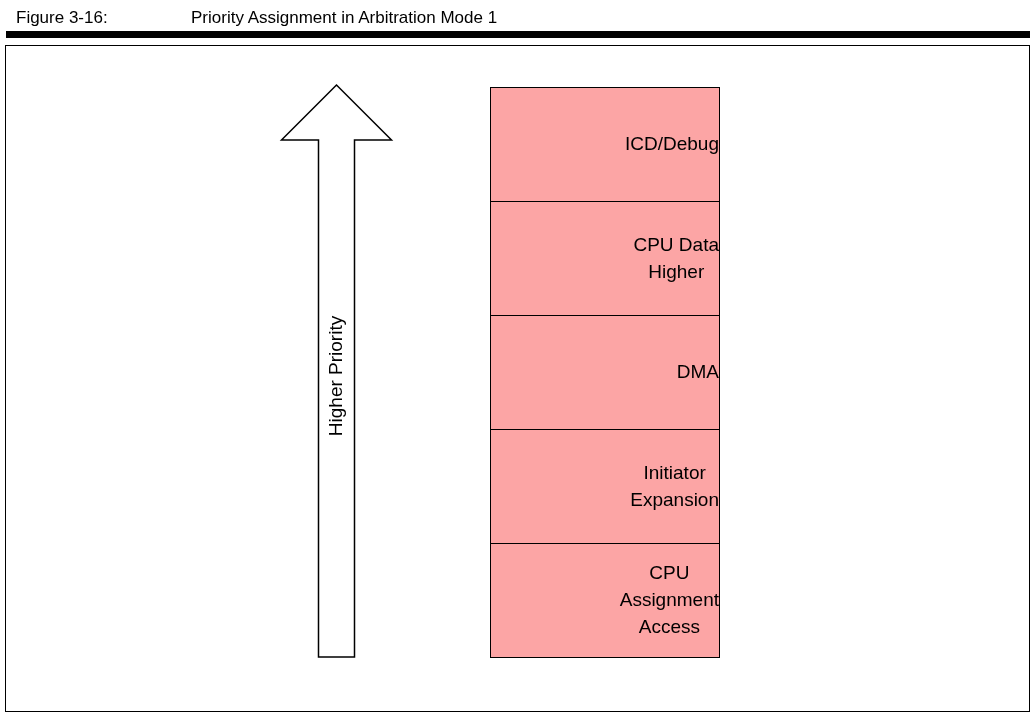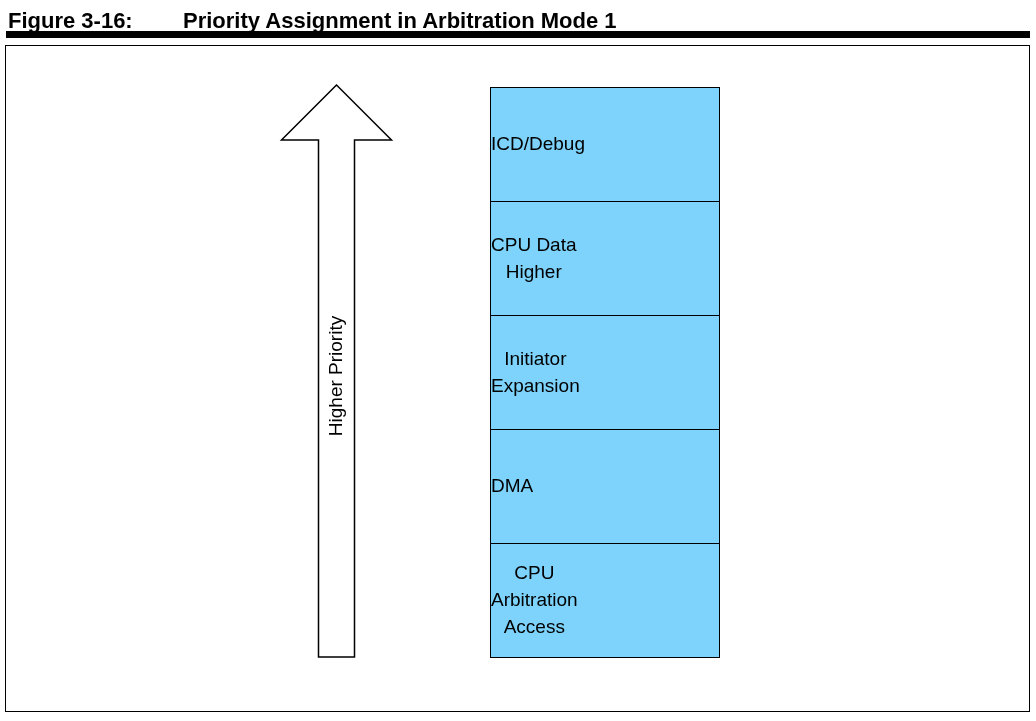--- a/index.html
+++ b/index.html
@@ -13,24 +13,24 @@
     overflow: hidden;
   }
   .page {
     position: relative;
     width: 1036px;
     height: 721px;
     background: #ffffff;
   }
   .figure-header {
     position: absolute;
-    left: 8px;
+    left: 16px;
     top: 8px;
-    font-size: 22px;
-    font-weight: bold;
+    font-size: 17px;
+    font-weight: normal;
     white-space: nowrap;
   }
   .figure-label {
     display: inline-block;
     width: 175px;
   }
   .header-rule {
     position: absolute;
     left: 6px;
     top: 31px;
@@ -67,24 +67,24 @@
     position: absolute;
     left: 484px;
     top: 41px;
     width: 230px;
   }
   .priority-box {
     width: 230px;
     height: 115px;
     border: 1px solid #000;
     margin-top: -1px;
-    background: #7dd3fc;
+    background: #fca5a5;
     display: flex;
     align-items: center;
-    justify-content: flex-start;
+    justify-content: flex-end;
     text-align: center;
   }
   .priority-box:first-child { margin-top: 0; }
   .priority-box .box-label {
     font-size: 19px;
     line-height: 1.42;
     white-space: pre-line;
   }
 </style>
 </head>
@@ -108,28 +108,28 @@
 
     <div class="priority-stack">
       <div class="priority-box">
         <span class="box-label">ICD/Debug</span>
       </div>
       <div class="priority-box">
         <span class="box-label">CPU Data
 Higher</span>
       </div>
       <div class="priority-box">
+        <span class="box-label">DMA</span>
+      </div>
+      <div class="priority-box">
         <span class="box-label">Initiator
 Expansion</span>
       </div>
       <div class="priority-box">
-        <span class="box-label">DMA</span>
-      </div>
-      <div class="priority-box">
         <span class="box-label">CPU
-Arbitration
+Assignment
 Access</span>
       </div>
     </div>
 
   </div>
 
 </div>
 
 </body></html>

